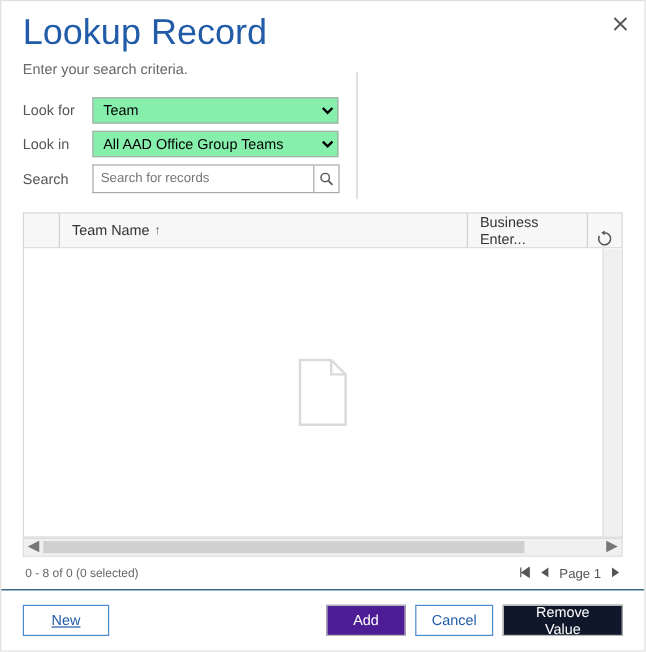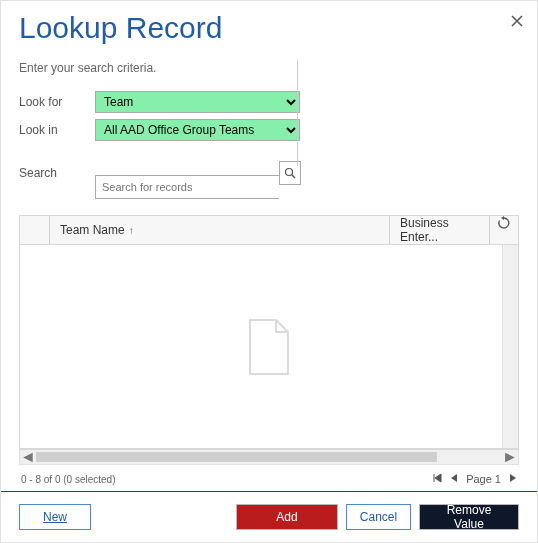--- a/index.html
+++ b/index.html
@@ -8,43 +8,43 @@
     font-family: "Segoe UI", Arial, sans-serif;
     background: #fff;
     width: 538px;
     height: 543px;
     overflow: hidden;
     border: 1px solid #e0e0e0;
   }
   .dialog { display: flex; flex-direction: column; height: 100%; }
   .header { padding: 10px 18px 4px 18px; position: relative; }
   .title { color: #225ca8; font-size: 30px; font-weight: 400; margin: 0; }
-  .subtitle { color: #666; font-size: 12px; margin-top: 16px; }
+  .subtitle { color: #666; font-size: 12px; margin-top: 6px; }
   .close-x { position: absolute; right: 14px; top: 12px; font-size: 16px; color: #555; cursor: pointer; }
   .form-area { padding: 6px 18px 10px 18px; }
-  .row { display: flex; align-items: center; margin: 6px 0; gap: 18px; }
+  .row { display: flex; align-items: center; margin: 6px 0; }
   .row label { width: 58px; color: #555; font-size: 12px; }
   .sep { border-right: 1px solid #ccc; position: absolute; left: 297px; top: 60px; height: 106px; }
   select {
     width: 205px; height: 22px; font-size: 12px;
     border: 1px solid #aaa; background: #86efac; padding: 1px 4px;
   }
   .search-wrap { display: flex; align-items: center; }
   .search-input {
     width: 184px; height: 24px; font-size: 11px; color: #888;
-    border: 1px solid #aaa; border-right: none; padding: 2px 6px; margin-top: 28px;
+    border: 1px solid #aaa; border-right: none; padding: 2px 6px;
   }
   .search-btn {
     width: 22px; height: 24px; border: 1px solid #aaa;
     background: #fff; display: flex; align-items: center; justify-content: center;
     cursor: pointer;
   }
   .grid-area { flex: 1; padding: 0 18px; display: flex; flex-direction: column; }
   .grid-header {
-    display: flex; align-items: flex-start; height: 30px;
+    display: flex; align-items: flex-end; height: 30px;
     border: 1px solid #d8d8d8; background: #f7f7f7;
   }
   .gh-checkbox { width: 30px; border-right: 1px solid #d0d0d0; height: 100%; }
   .gh-col {
     padding: 0 10px; font-size: 12px; color: #333;
     display: flex; align-items: center; height: 100%; border-right: 1px solid #d0d0d0;
   }
   .gh-col1 { flex: 1; }
   .gh-col2 { width: 100px; }
   .gh-refresh { width: 28px; display: flex; align-items: center; justify-content: center; cursor: pointer; }
@@ -70,21 +70,21 @@
   .pager .pg-btn { cursor: pointer; color: #555; }
   .footer {
     border-top: 1px solid #0c4a6e; padding: 12px 18px;
     display: flex; align-items: center; gap: 8px;
   }
   .btn {
     height: 26px; font-size: 12px; padding: 0 16px;
     border: 1px solid; cursor: pointer; display: flex; align-items: center; justify-content: center;
   }
   .btn-new { width: 72px; background: #fff; border-color: #4a8ad4; color: #225ca8; text-decoration: underline; }
-  .btn-add { width: 102px; background: #b91c1c; border-color: #b7b7b7; color: #fff; }
+  .btn-add { width: 66px; background: #4c1d95; border-color: #b7b7b7; color: #fff; }
   .btn-cancel { width: 65px; background: #fff; border-color: #4a8ad4; color: #225ca8; }
   .btn-remove { width: 100px; background: #0f172a; border-color: #b7b7b7; color: #fff; }
   .spacer { flex: 1; }
   .sort-arrow { font-size: 10px; margin-left: 4px; color: #555; }
 </style>
 </head>
 <body>
 
 <div class="dialog">
 

